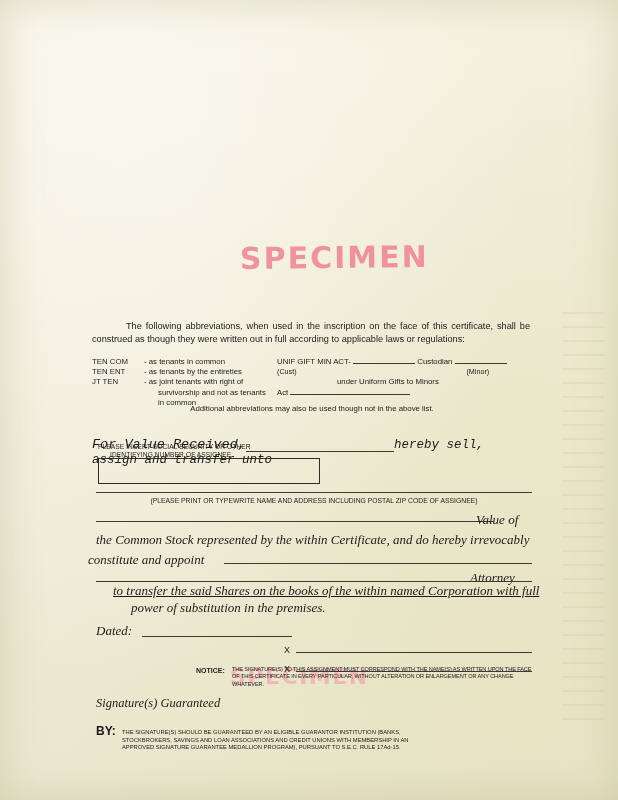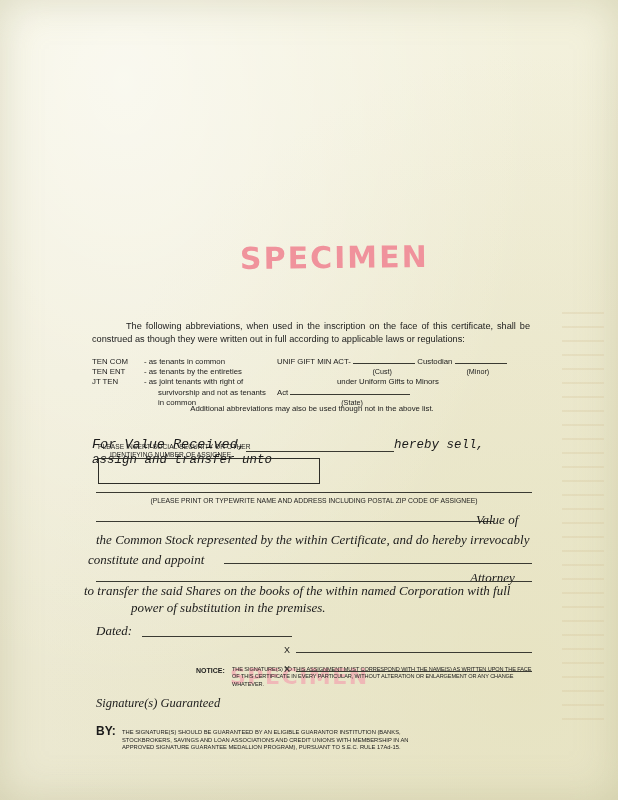--- a/index.html
+++ b/index.html
@@ -250,21 +250,21 @@
         <span class="rule" style="width:52px;"></span>
       </div>
     </div>
 
     <div class="abbrev-row">
       <div class="abbrev-left">
         <span class="abbrev-code">TEN ENT</span>
         <span class="abbrev-desc">- as tenants by the entireties</span>
       </div>
       <div class="abbrev-right">
-        <span class="sub" style="display:inline-block;width:115px;text-align:right;">(Cust)</span>
+        <span class="sub" style="display:inline-block;width:115px;text-align:left;">(Cust)</span>
         <span class="sub" style="display:inline-block;width:95px;text-align:right;">(Minor)</span>
       </div>
     </div>
 
     <div class="abbrev-row">
       <div class="abbrev-left">
         <span class="abbrev-code">JT TEN</span>
         <span class="abbrev-desc">- as joint tenants with right of</span>
       </div>
       <div class="abbrev-right">
@@ -280,23 +280,20 @@
       <div class="abbrev-right">
         <span>Act</span>
         <span class="rule" style="width:120px;"></span>
       </div>
     </div>
 
     <div class="abbrev-row">
       <div class="abbrev-left">
         <span class="abbrev-code"></span>
         <span class="abbrev-desc" style="padding-left:14px;">in common</span>
-      </div>
-      <div class="abbrev-right">
-        <span class="sub" style="display:inline-block;width:150px;text-align:center;">(State)</span>
       </div>
     </div>
   </div>
 
   <div class="addl">Additional abbreviations may also be used though not in the above list.</div>
 
   <div class="fvr">
     <span>For Value Received,</span><span class="line" style="width:148px;"></span><span style="font-size:12.5px;">hereby sell, assign and transfer unto</span>
   </div>
 
@@ -315,21 +312,21 @@
   <div class="serif-line" style="left:476px; top:512px;">Value of</div>
 
   <div class="serif-line" style="left:96px; top:532px;">the Common Stock represented by the within Certificate, and do hereby irrevocably</div>
 
   <div class="serif-line" style="left:88px; top:552px;">constitute and appoint</div>
   <div class="hline" style="left:224px; top:563px; width:308px;"></div>
 
   <div class="serif-line" style="left:470px; top:570px;">Attorney</div>
   <div class="hline" style="left:96px; top:581px; width:436px;"></div>
 
-  <div class="serif-line" style="left:84px; top:583px;">to transfer the said Shares on the books of the within named Corporation with full</div>
+  <div class="serif-line" style="left:113px; top:583px;text-decoration:underline;">to transfer the said Shares on the books of the within named Corporation with full</div>
   <div class="serif-line" style="left:96px; top:600px;margin-left:35px;">power of substitution in the premises.</div>
 
   <div class="serif-line" style="left:96px; top:623px;">Dated:</div>
   <div class="hline" style="left:142px; top:636px; width:150px;"></div>
 
   <div class="x-mark" style="left:284px; top:645px;">X</div>
   <div class="hline" style="left:296px; top:652px; width:236px;"></div>
 
   <div class="x-mark" style="left:284px; top:664px;">X</div>
   <div class="hline" style="left:296px; top:671px; width:236px;"></div>

